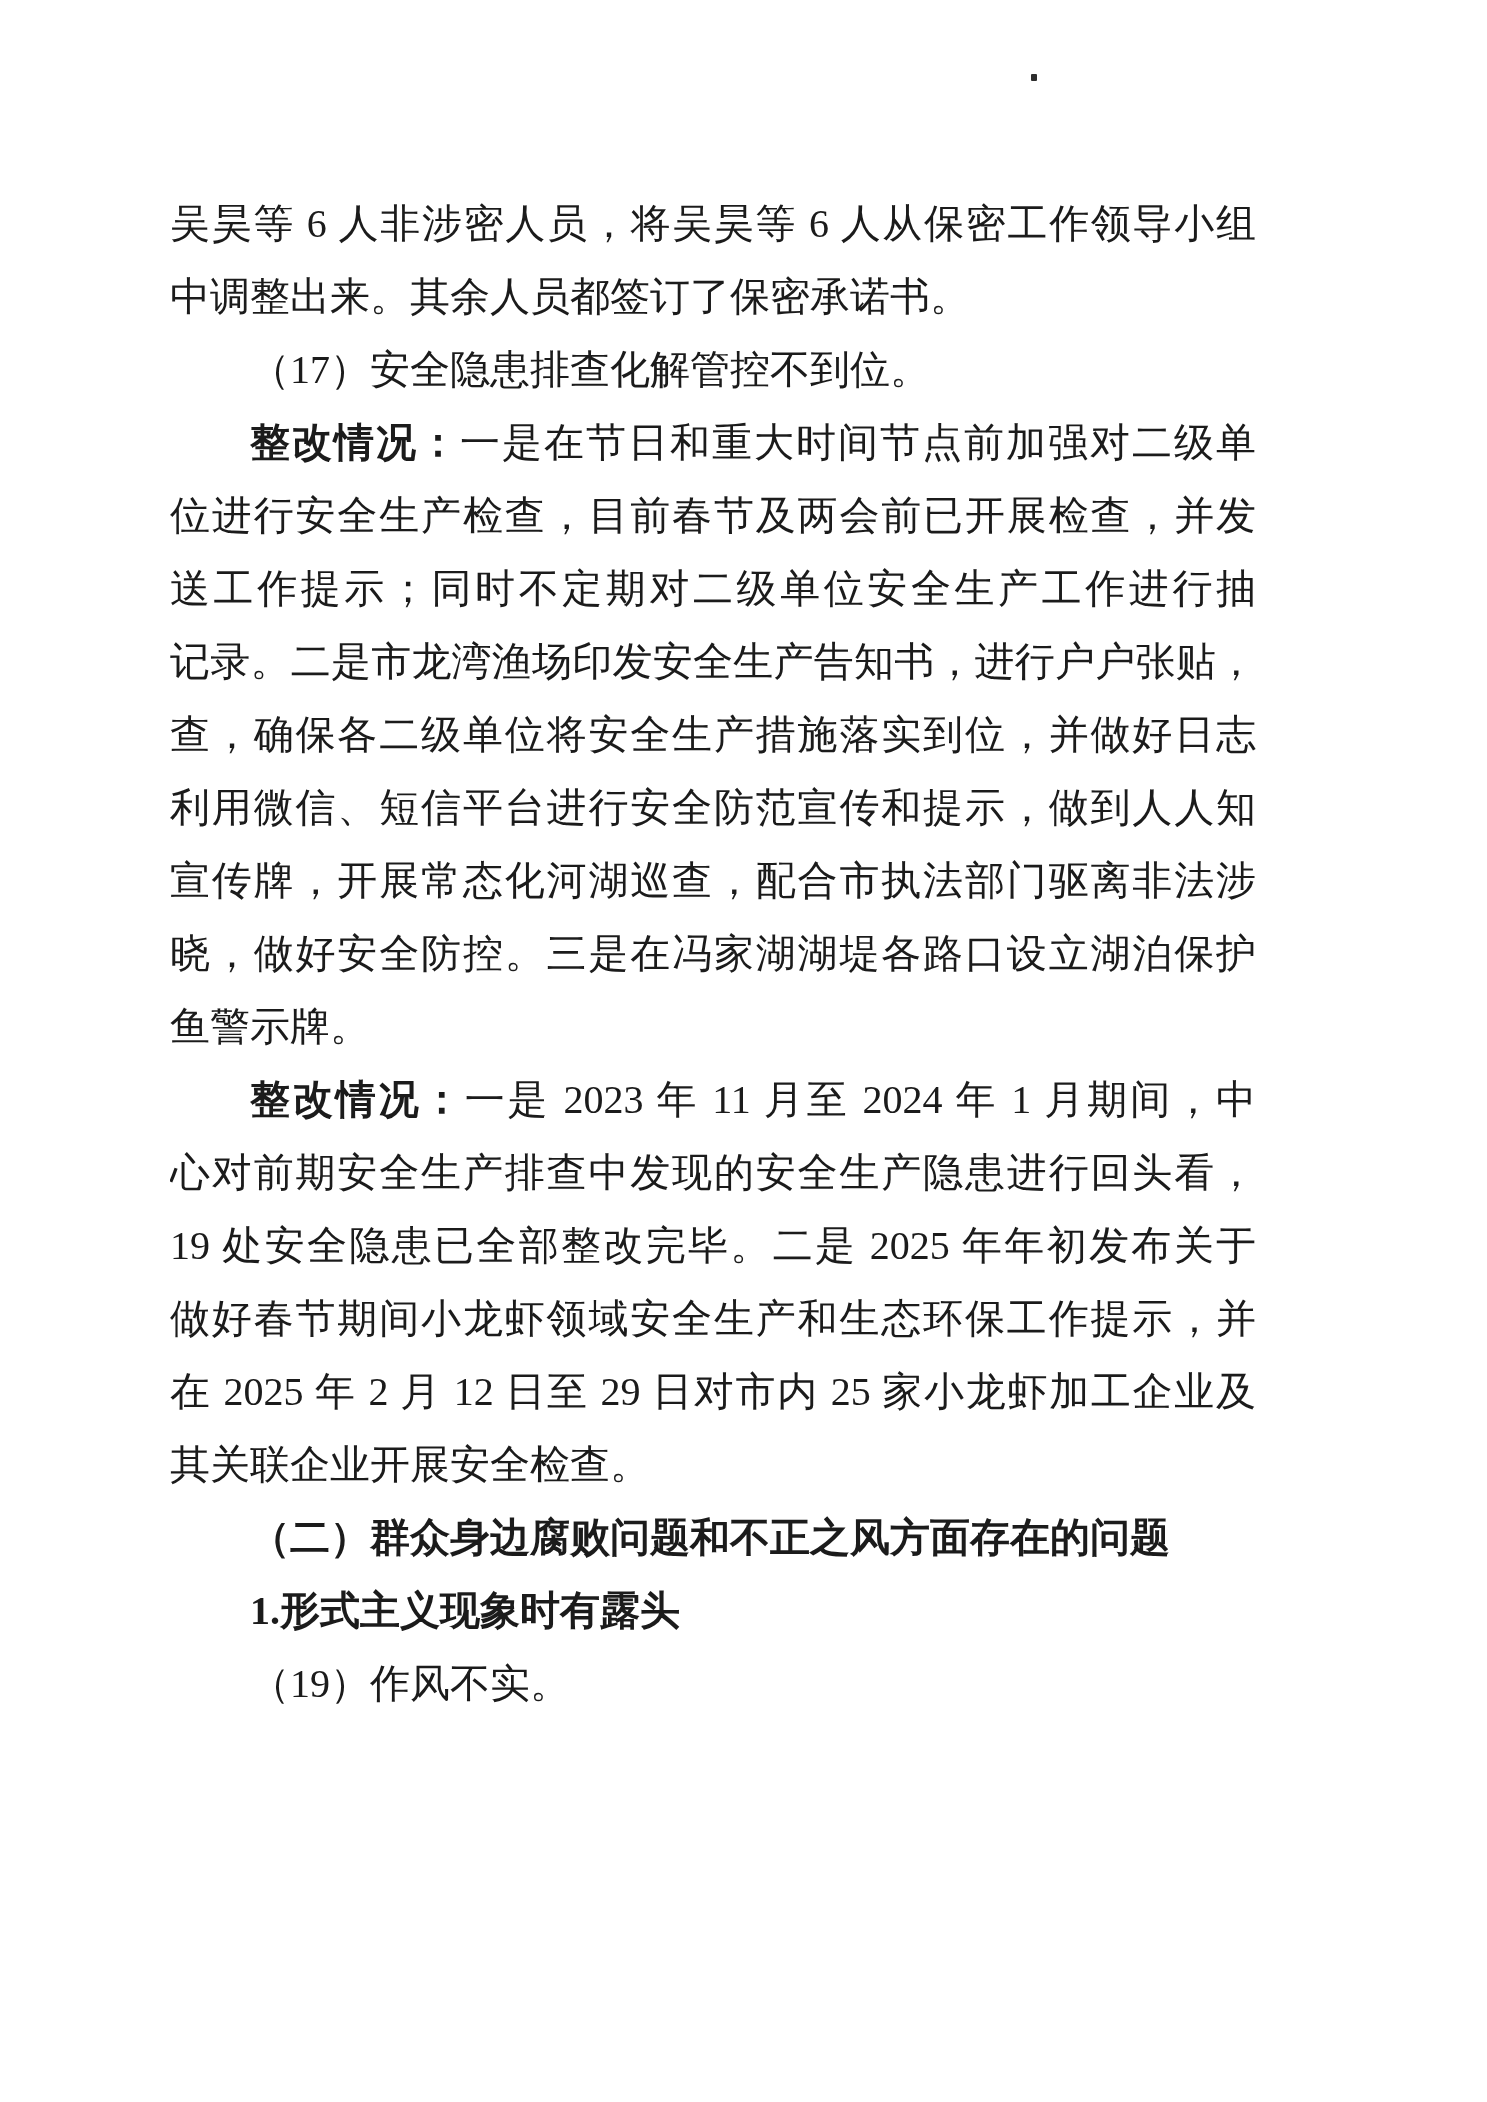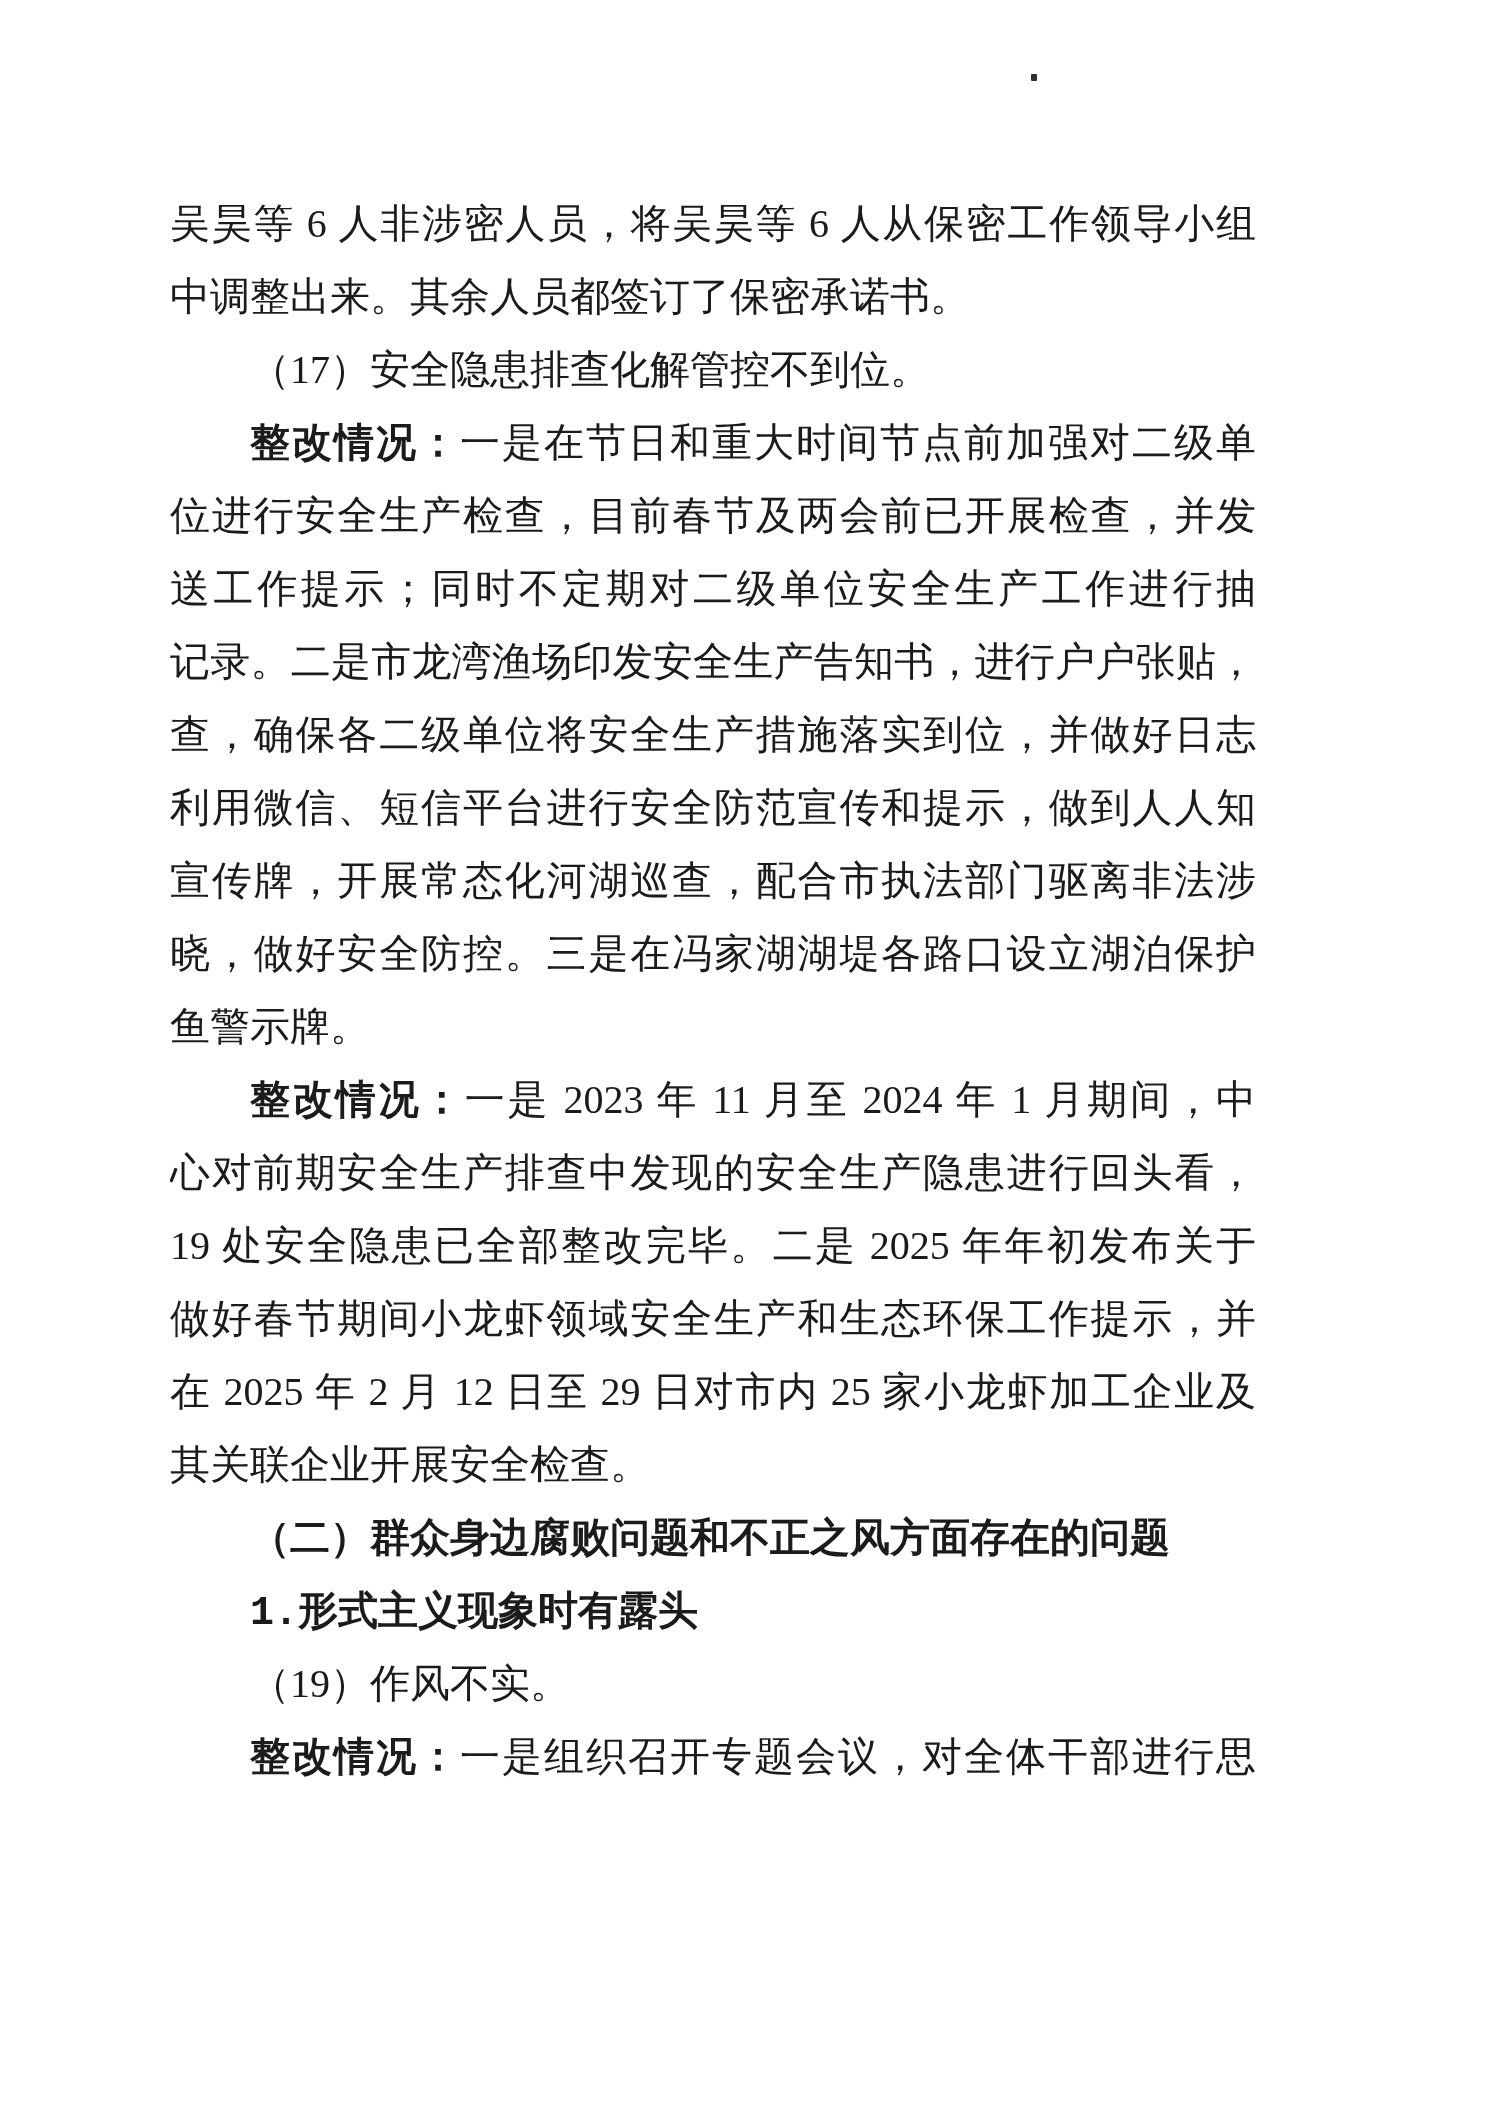--- a/index.html
+++ b/index.html
@@ -43,21 +43,21 @@
   .lead-bold {
     font-weight: bold;
     font-family: "Liberation Sans", sans-serif;
   }
   .bold-serif {
     font-weight: bold;
     font-family: "Liberation Serif", serif;
   }
   .bold-sans {
     font-weight: bold;
-    font-family: Liberation Mono, monospace;
+    font-family: Liberation Serif, serif;
   }
   .speck {
     position: absolute;
     width: 6px;
     height: 7px;
     border-radius: 1px;
   }
 </style>
 </head>
 <body style="background: rgb(255, 255, 255); color: rgb(27, 27, 27);">
@@ -79,15 +79,14 @@
       <div class="line"><span>鱼警示牌。</span></div>
       <div class="line fill" style="padding-left: 80px;"><span class="lead-bold">整改情况：</span><span>一是 2023 年 11 月至 2024 年 1 月期间，中</span></div>
       <div class="line fill"><span>心对前期安全生产排查中发现的安全生产隐患进行回头看，</span></div>
       <div class="line fill"><span>19 处安全隐患已全部整改完毕。二是 2025 年年初发布关于</span></div>
       <div class="line fill"><span>做好春节期间小龙虾领域安全生产和生态环保工作提示，并</span></div>
       <div class="line fill"><span>在 2025 年 2 月 12 日至 29 日对市内 25 家小龙虾加工企业及</span></div>
       <div class="line"><span>其关联企业开展安全检查。</span></div>
       <div class="line" style="padding-left: 80px;"><span class="bold-serif">（二）群众身边腐败问题和不正之风方面存在的问题</span></div>
       <div class="line" style="padding-left: 80px;"><span class="bold-sans">1.形式主义现象时有露头</span></div>
       <div class="line" style="padding-left: 80px;"><span>（19）作风不实。</span></div>
-      <div class="line fill" style="padding-left: 80px;"><span class="lead-bold">整改情况：</span><span>一是组织召开专题会议，对全体干部进行思</span></div>
     </div>
 </div>
 
 </body></html>

